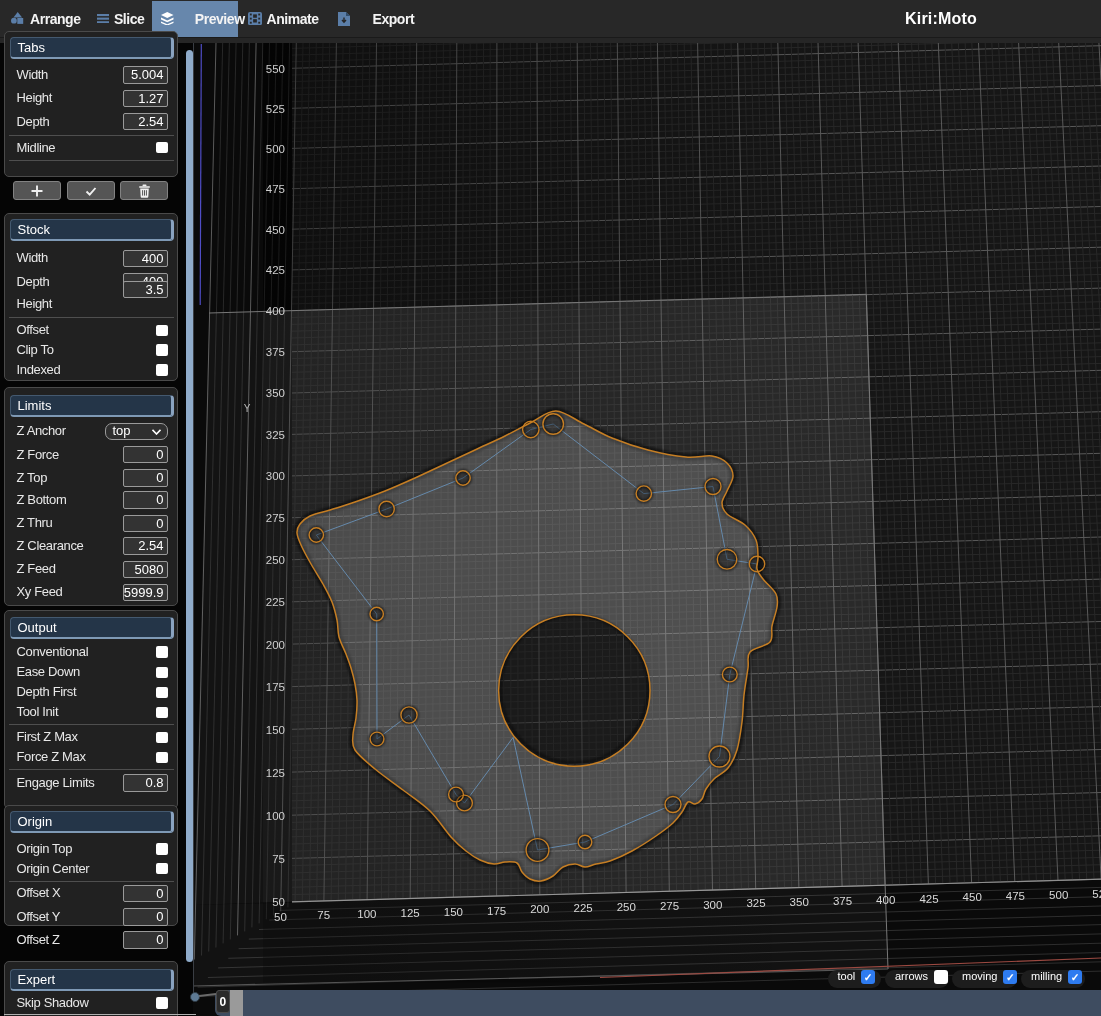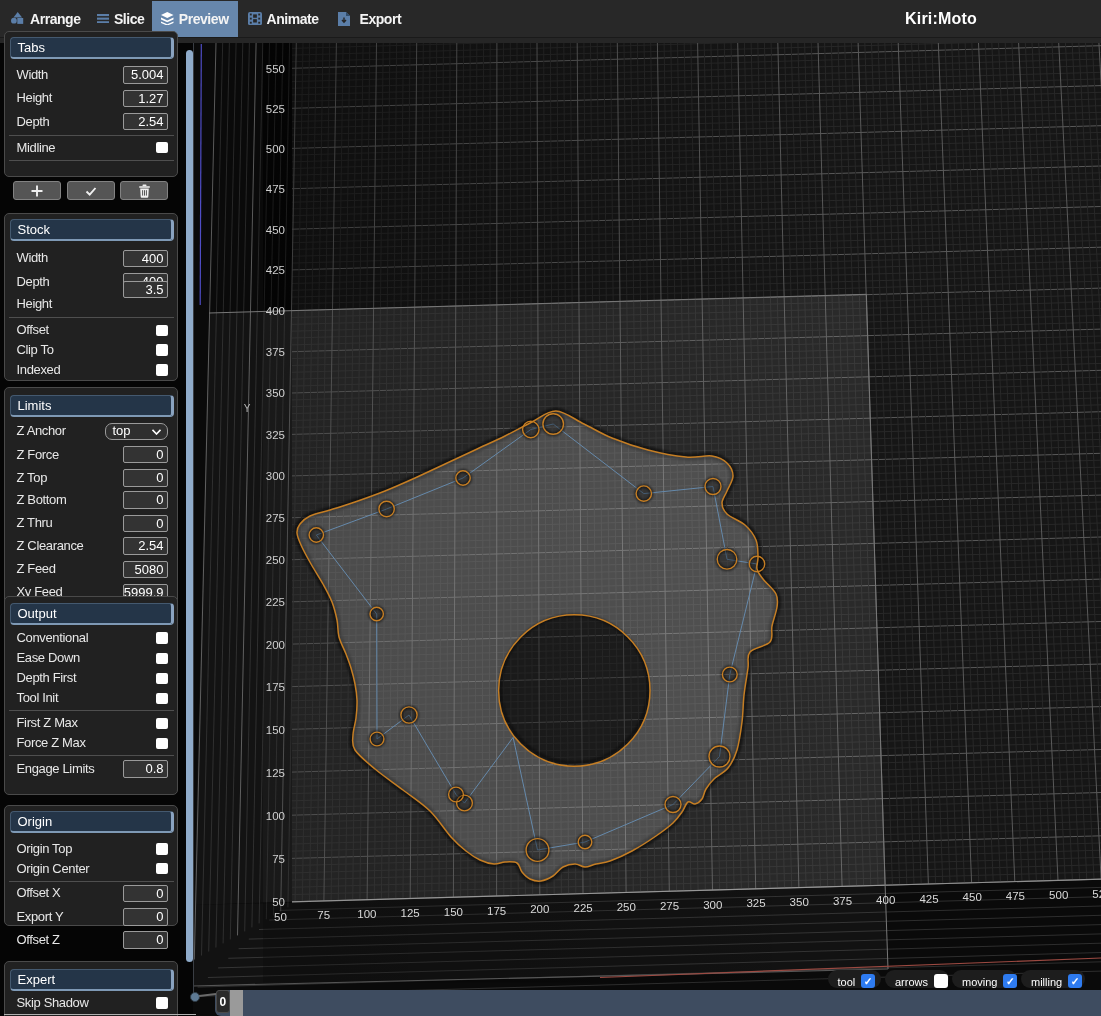--- a/index.html
+++ b/index.html
@@ -16,21 +16,21 @@
 .cb {position:absolute;left:151px;width:11.5px;height:11.5px;background:#fff;border-radius:2px}
 .sep {position:absolute;left:4px;width:165px;border-top:1px solid #4f4f4f}
 .btn {position:absolute;top:0;width:48px;height:18.5px;background:#555;border:1px solid #828282;border-radius:3px;display:flex;align-items:center;justify-content:center}
 #sbar {position:absolute;left:185.5px;top:50px;width:7.5px;height:912px;background:#8fabca;border-radius:4px}
 #vline {position:absolute;left:193px;top:42.5px;width:1px;height:953px;background:#3a3e44}
 #bbar {position:absolute;left:215px;top:990px;width:886px;height:26px;background:#3e4c60;border-radius:6px 0 0 6px}
 #bknob {position:absolute;left:230px;top:990px;width:12.5px;height:26px;background:#9a9a9a}
 #bzero {position:absolute;left:215.5px;top:989.5px;width:14.5px;height:23.5px;background:#2a2a2a;border:1px solid #4a4a4a;border-radius:3px;color:#fff;font-size:12px;font-weight:bold;text-align:center;line-height:22px}
 #gknob {position:absolute;left:189.5px;top:991.5px;width:10px;height:10px;border-radius:50%;background:#5e7a94;border:1px solid #2e3a44}
 #gline {position:absolute;left:199px;top:994px;width:17px;height:1.5px;background:#6a6a6a;transform:rotate(-6deg)}
-.pill {position:absolute;top:970px;height:17.5px;background:#1d1d1d;border-radius:9px;display:flex;align-items:flex-end;color:#fff;font-size:11px;padding:0 2.5px 0 10px}
+.pill {position:absolute;top:970px;height:17.5px;background:#1d1d1d;border-radius:9px;display:flex;align-items:flex-start;color:#fff;font-size:11px;padding:0 2.5px 0 10px}
 .pcb {flex:0 0 14px;width:14px;height:14px;border-radius:3px;margin-left:6px;display:flex;align-items:center;justify-content:center;font-size:10.5px;color:#fff;font-weight:bold}
 .on {background:#2e7bf0}
 .off {background:#fff}
 #botline {position:absolute;left:4px;top:1013.5px;width:192px;height:1.5px;background:#b0b0b0}
 </style></head><body>
 <svg width="1101" height="1016" viewBox="0 0 1101 1016" style="position:absolute;left:0;top:0">
 <defs>
       <clipPath id="vp">
         <rect x="193" y="42.5" width="908" height="973.5"></rect>
       </clipPath>
@@ -164,21 +164,21 @@
       <span>Arrange</span>
     </div>
  <div class="it" style="left:96.7px;gap:4.8px;z-index:3">
       <svg width="12.5" height="9.3" viewBox="0 0 12.5 9.3">
         <rect y="0" width="12.5" height="2.1" fill="#5b7ea8"></rect>
         <rect y="3.6" width="12.5" height="2.1" fill="#5b7ea8"></rect>
         <rect y="7.2" width="12.5" height="2.1" fill="#5b7ea8"></rect>
       </svg>
       <span>Slice</span>
     </div>
- <div class="it" style="left:161.3px;gap:5px;z-index:3">
+ <div class="it" style="left:161.3px;gap:21px;z-index:3">
       <svg width="12.5" height="13.7" viewBox="0 0 12.5 13.7">
         <path d="M6.25 0L12.5 3 6.25 6 0 3z" fill="#fff"></path>
         <path d="M0 5.6l6.25 2.9L12.5 5.6v1.8L6.25 10.3 0 7.4z" fill="#fff"></path>
         <path d="M0 9.4l6.25 2.9 6.25-2.9v1.5l-6.25 2.8L0 10.9z" fill="#fff"></path>
       </svg>
       <span>Preview</span>
     </div>
  <div class="it" style="left:248px;gap:4.5px">
       <svg width="14" height="13.2" viewBox="0 0 15 14">
         <rect x="0" y="0" width="15" height="14" rx="2" fill="#5b7ea8"></rect>
@@ -186,21 +186,21 @@
         <rect x="2" y="6" width="2" height="2" fill="#262626"></rect>
         <rect x="2" y="10.4" width="2" height="2" fill="#262626"></rect>
         <rect x="11" y="1.6" width="2" height="2" fill="#262626"></rect>
         <rect x="11" y="6" width="2" height="2" fill="#262626"></rect>
         <rect x="11" y="10.4" width="2" height="2" fill="#262626"></rect>
         <rect x="5.5" y="2.5" width="4" height="3.6" fill="#262626"></rect>
         <rect x="5.5" y="7.6" width="4" height="3.6" fill="#262626"></rect>
       </svg>
       <span>Animate</span>
     </div>
- <div class="it" style="left:337.5px;gap:10px">
+ <div class="it" style="left:337.5px;gap:23px">
       <svg width="12" height="14" viewBox="0 0 12 14">
         <path d="M0 0h8l4 4v10H0z" fill="#5b7ea8"></path>
         <path d="M8 0l4 4H8z" fill="#324d6b"></path>
         <path d="M6 5.5v4M4 8l2 2.2L8 8" stroke="#262626" stroke-width="1.4" fill="none"></path>
       </svg>
       <span>Export</span>
     </div>
  <div id="logo">Kiri:Moto</div>
 </div>
 <div id="tbdark"></div>
@@ -247,21 +247,21 @@
     <div class="inp" style="top:103.2px">0</div>
     <div class="lbl" style="top:127.2px">Z Thru</div>
     <div class="inp" style="top:126.5px">0</div>
     <div class="lbl" style="top:150px">Z Clearance</div>
     <div class="inp" style="top:149.3px">2.54</div>
     <div class="lbl" style="top:173.1px">Z Feed</div>
     <div class="inp" style="top:172.4px">5080</div>
     <div class="lbl" style="top:196.3px">Xy Feed</div>
     <div class="inp" style="top:195.6px">5999.9</div>
   </div>
-<div class="panel" style="top:596px;height:199px">
+<div class="panel" style="top:610px;height:199px">
     <div class="hdr" style="top:5.5px">Output</div>
     <div class="lbl" style="top:33px">Conventional</div>
     <div class="cb" style="top:35.3px"></div>
     <div class="lbl" style="top:53.2px">Ease Down</div>
     <div class="cb" style="top:55.5px"></div>
     <div class="lbl" style="top:73.4px">Depth First</div>
     <div class="cb" style="top:75.7px"></div>
     <div class="lbl" style="top:93.4px">Tool Init</div>
     <div class="cb" style="top:95.7px"></div>
     <div class="sep" style="top:113.2px"></div>
@@ -275,21 +275,21 @@
   </div>
 <div class="panel" style="top:805.3px;height:121px">
     <div class="hdr" style="top:4.3px">Origin</div>
     <div class="lbl" style="top:34.5px">Origin Top</div>
     <div class="cb" style="top:36.8px"></div>
     <div class="lbl" style="top:54.3px">Origin Center</div>
     <div class="cb" style="top:56.6px"></div>
     <div class="sep" style="top:74.4px"></div>
     <div class="lbl" style="top:79.1px">Offset X</div>
     <div class="inp" style="top:78.4px">0</div>
-    <div class="lbl" style="top:102.5px">Export Y</div>
+    <div class="lbl" style="top:102.5px">Offset Y</div>
     <div class="inp" style="top:101.8px">0</div>
     <div class="lbl" style="top:125.9px">Offset Z</div>
     <div class="inp" style="top:125.2px">0</div>
   </div>
 <div class="panel" style="top:960.5px;height:60px">
     <div class="hdr" style="top:7.4px">Expert</div>
     <div class="lbl" style="top:33.4px">Skip Shadow</div>
     <div class="cb" style="top:35.7px"></div>
   </div>
 <div style="position:absolute;left:13.4px;top:181.4px;width:160px;height:18.5px">

